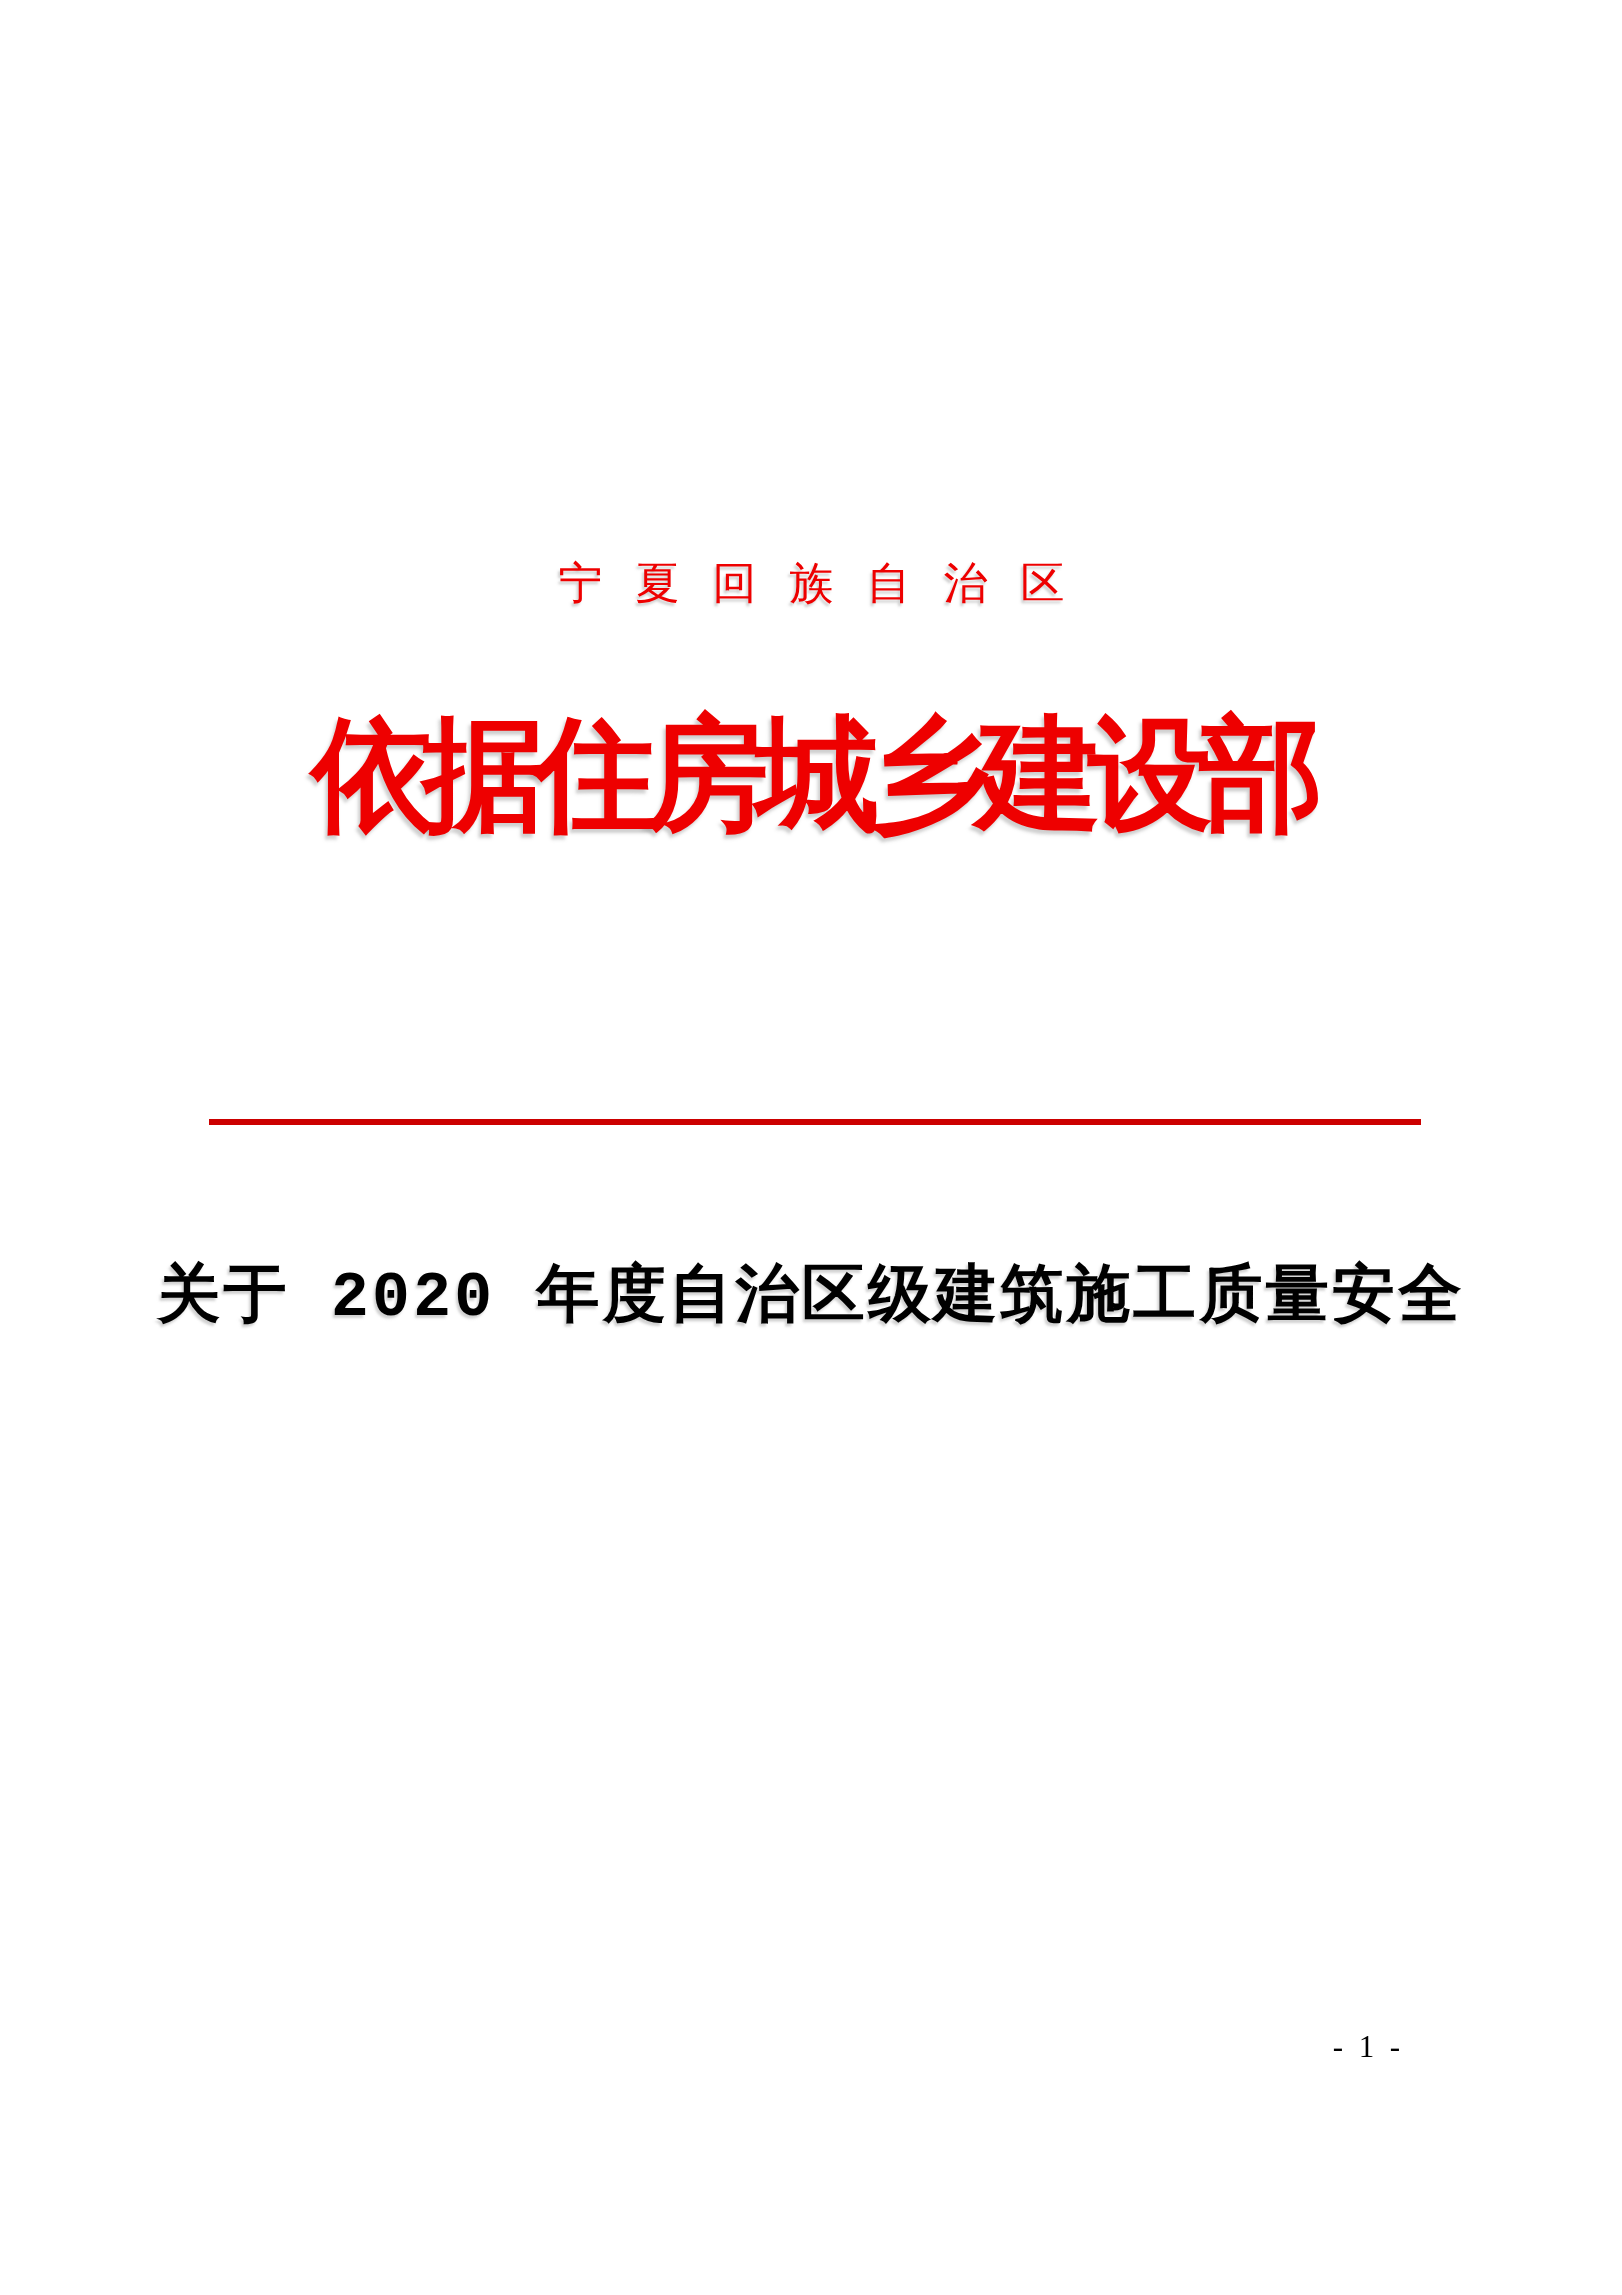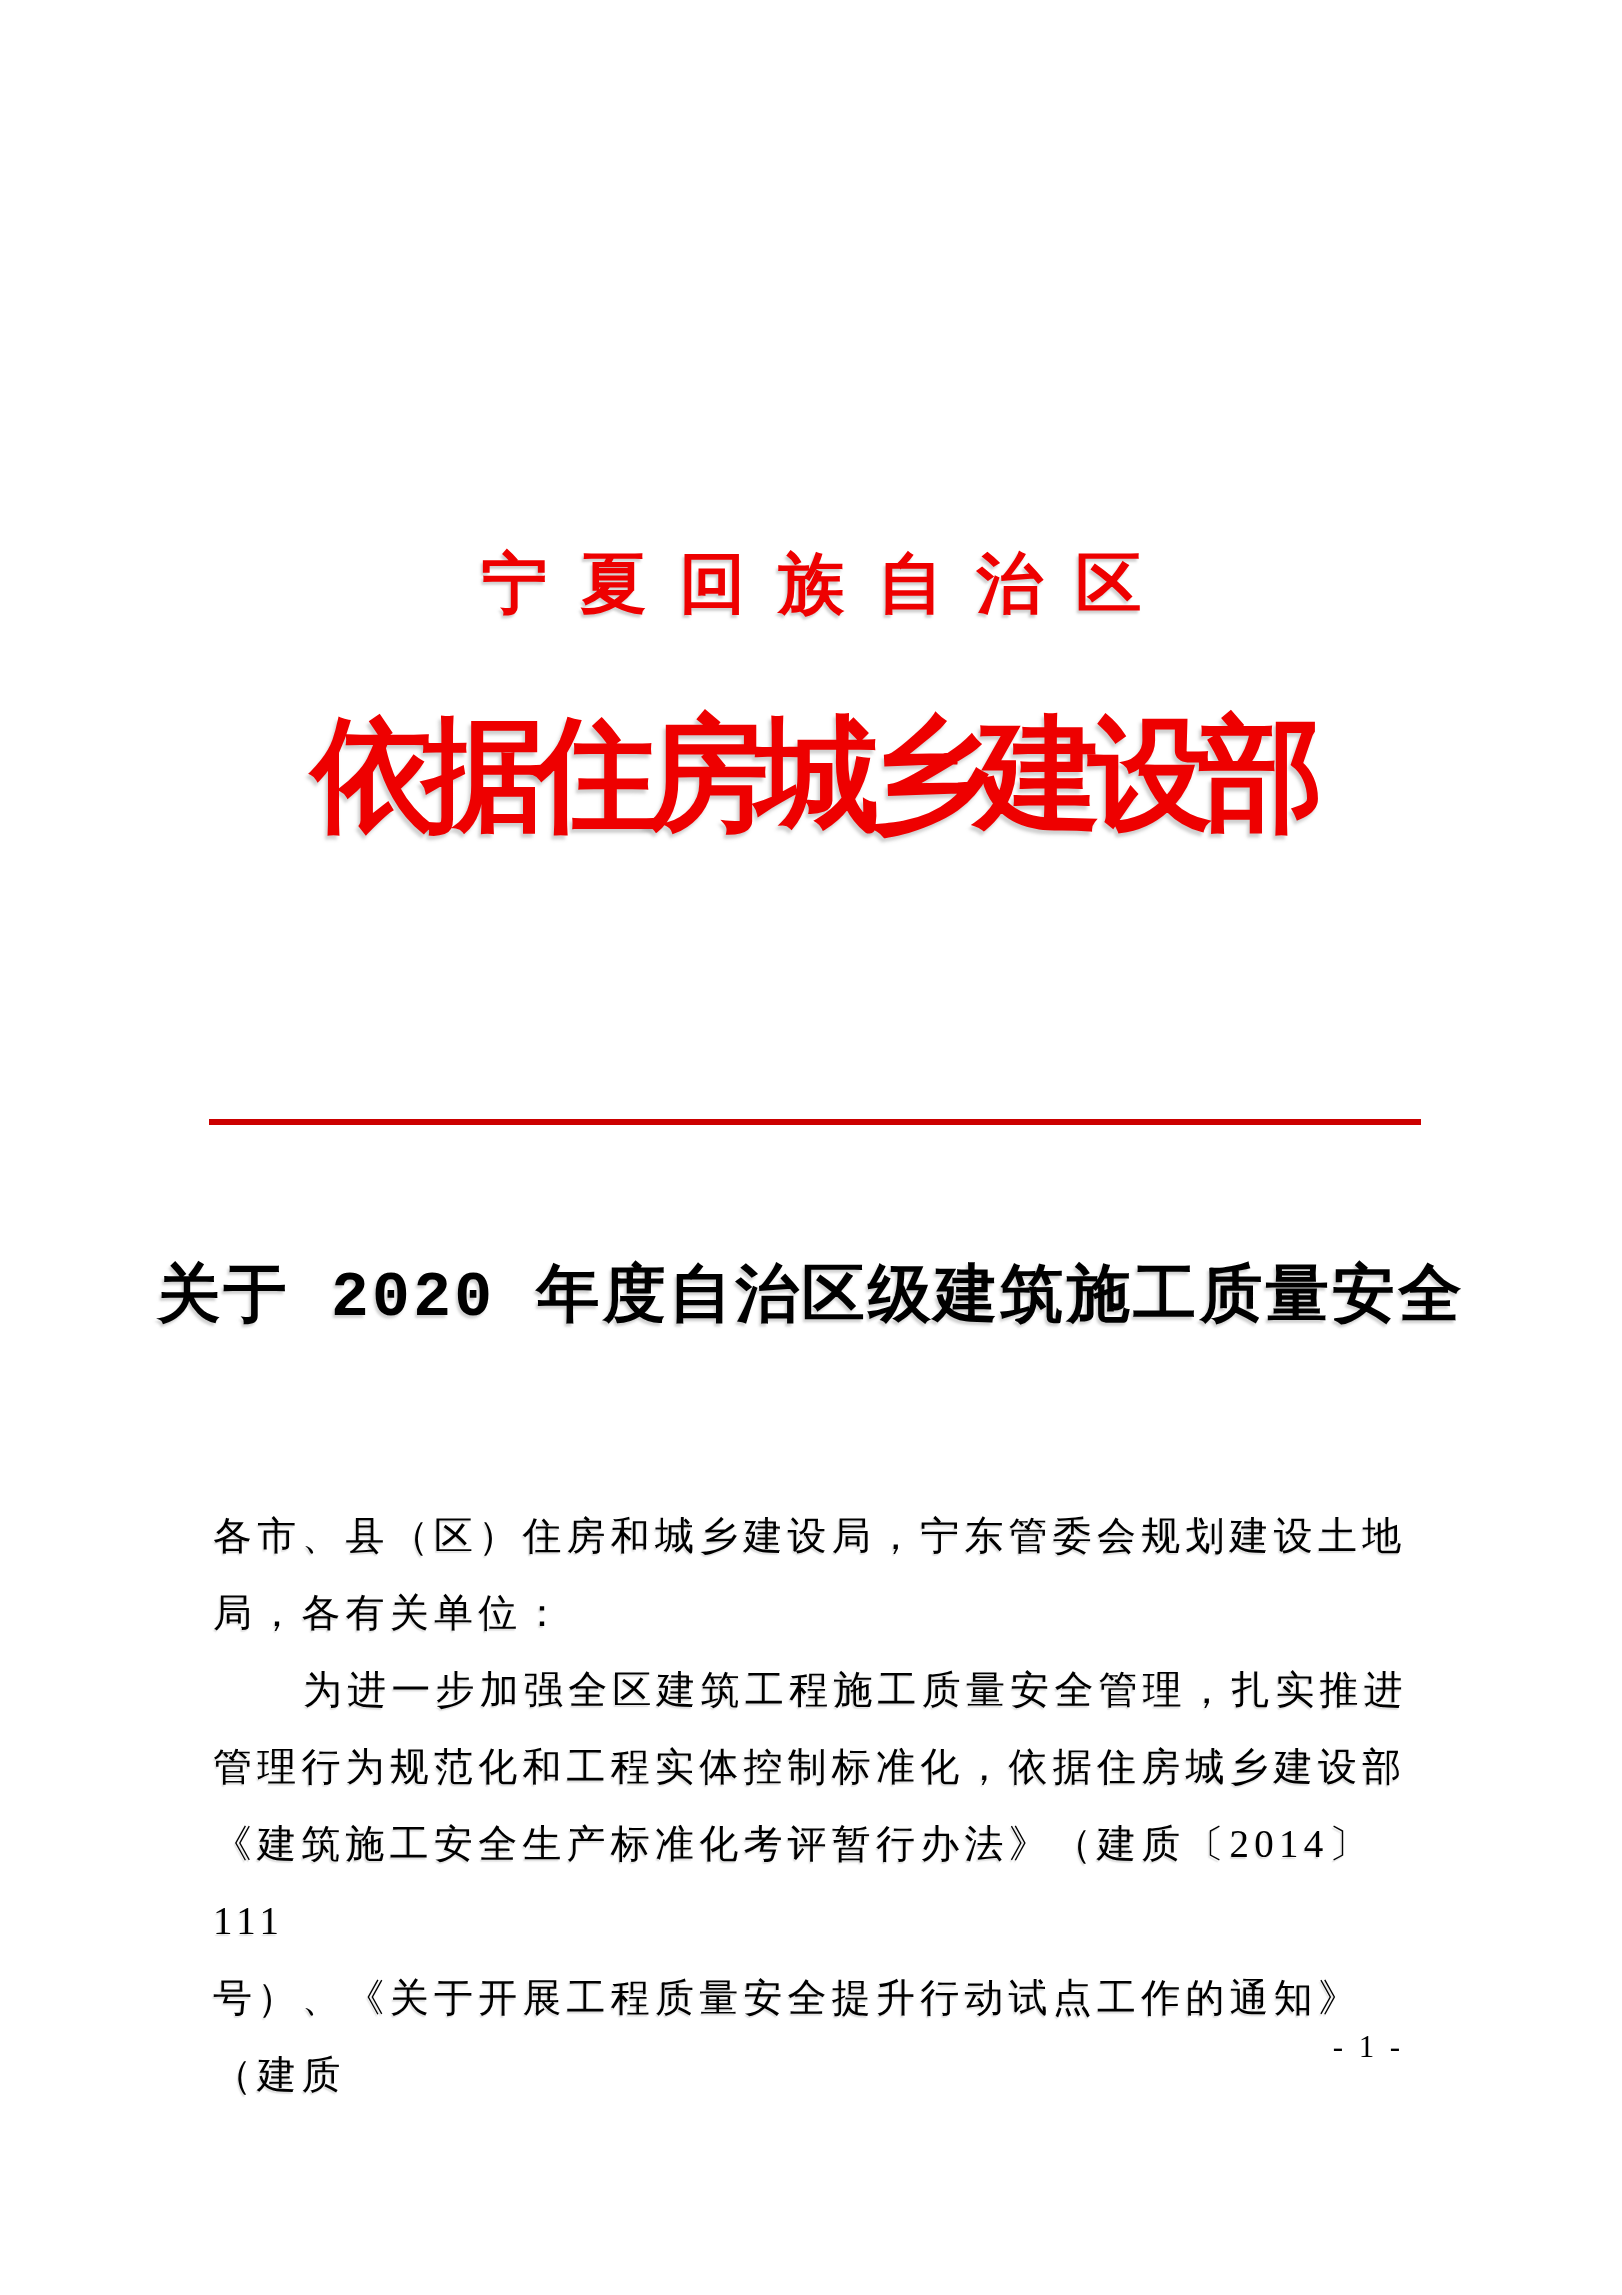--- a/index.html
+++ b/index.html
@@ -19,23 +19,23 @@
   }
   
   .org-region {
     position: absolute;
     top: 548px;
     left: 0;
     width: 100%;
     box-sizing: border-box;
     text-align: center;
     color: var(--accent, #ee0000);
-    font-size: 66px;
+    font-size: 44px;
     line-height: 71px;
-    font-weight: bold;
+    font-weight: normal;
     letter-spacing: 33px;
     padding-left: 34px; 
     text-shadow: -2px 3.3px 2.6px rgba(130,130,130,0.38);
     white-space: nowrap;
   }
   .org-title {
     position: absolute;
     top: 705px;
     left: 0;
     width: 100%;
@@ -125,25 +125,17 @@
 
   <div class="org-title">依据住房城乡建设部</div>
 
 
   <div class="red-rule"></div>
 
   <div class="notice-title">
     <div>关于 2020 年度自治区级建筑施工质量安全</div>
   </div>
 
-  <div class="body-text">
-    <p>各市、县（区）住房和城乡建设局，宁东管委会规划建设土地
-局，各有关单位：</p>
-    <p class="indented">为进一步加强全区建筑工程施工质量安全管理，扎实推进
-管理行为规范化和工程实体控制标准化，依据住房城乡建设部
-《建筑施工安全生产标准化考评暂行办法》（建质〔2014〕111
-号）、《关于开展工程质量安全提升行动试点工作的通知》（建质</p>
-  </div>
 
   <div class="page-number">- 1 -</div>
 
 </div>
 
 
 </body></html>

